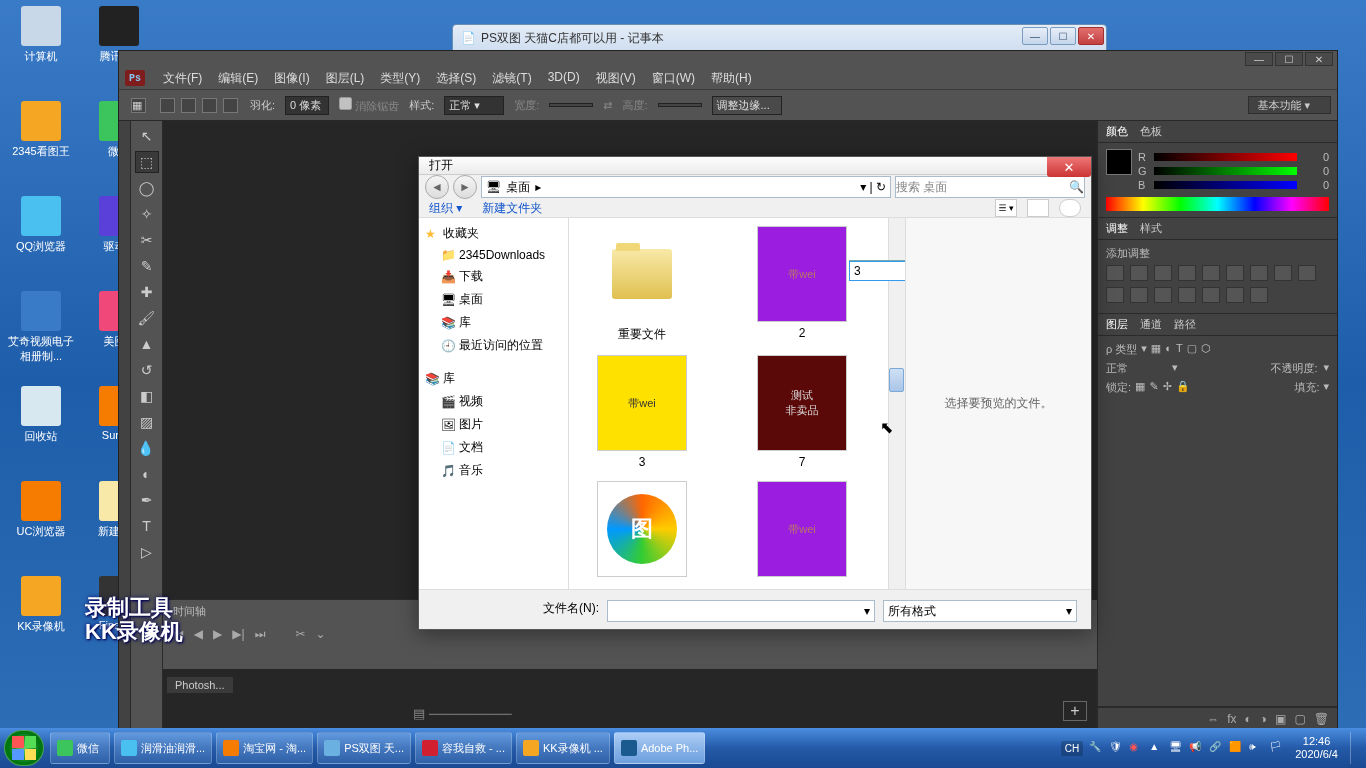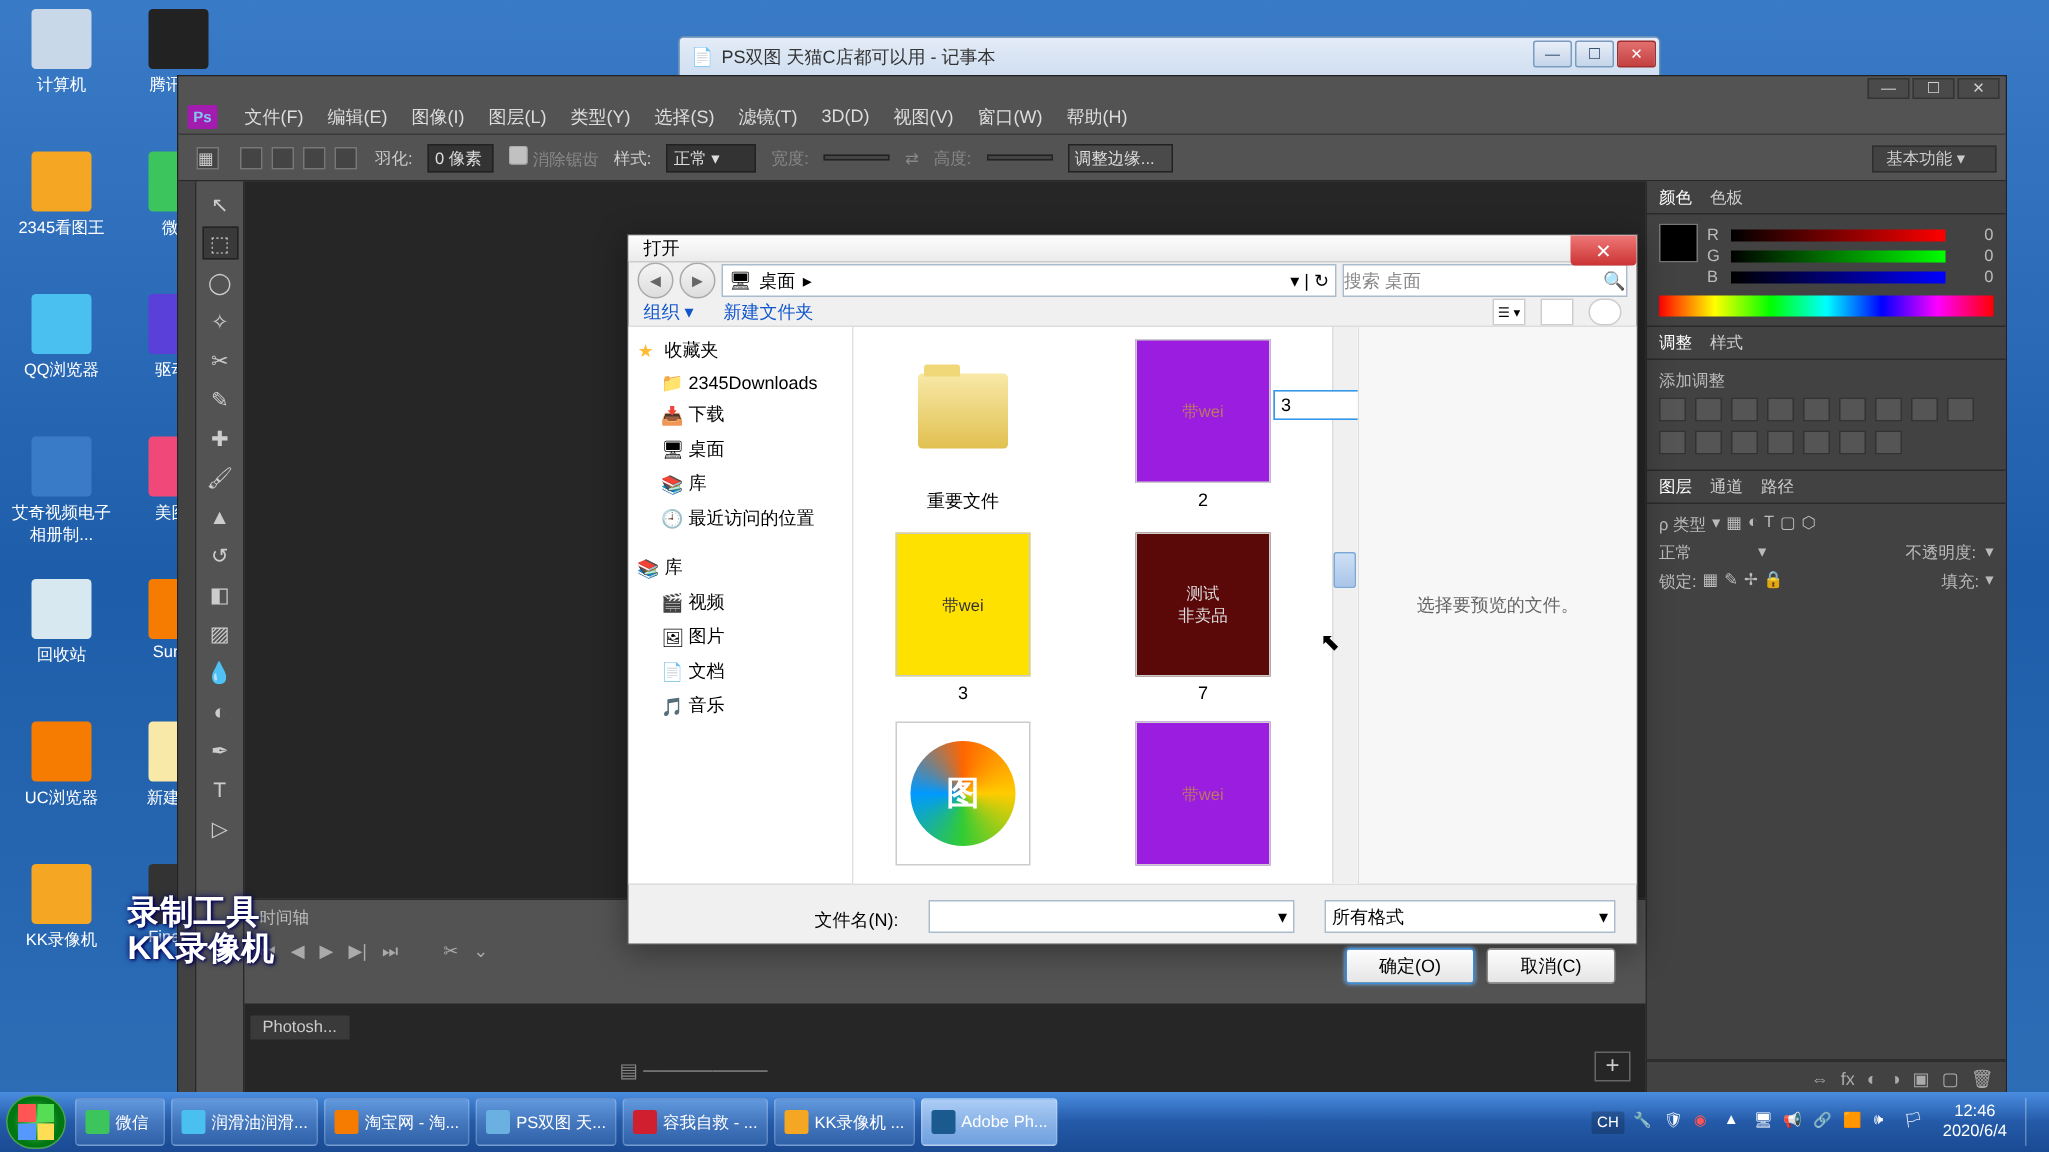--- a/index.html
+++ b/index.html
@@ -16,21 +16,21 @@
 .notepad-title { font-size: 12px; color: #333; margin-left: 8px; display: flex; align-items: center; gap: 5px; }
 .notepad-controls { position: absolute; right: 2px; top: 2px; display: flex; }
 .notepad-btn { width: 26px; height: 18px; background: linear-gradient(#e8eef8,#c5d5ea); border: 1px solid #7a9cc0; font-size: 10px; display: flex; align-items: center; justify-content: center; margin-left: 2px; border-radius: 2px; color: #36526f;}
 .notepad-btn.close { background: linear-gradient(#e26f6f,#c34040); color: #fff; border-color: #a03030;}
 
 
 .ps-window { position: absolute; left: 118px; top: 50px; width: 1220px; height: 680px; background: #535353; border: 1px solid #222; display: flex; flex-direction: column; }
 .ps-titlebar { height: 16px; background: #535353; display: flex; justify-content: flex-end; align-items: center; padding-right: 4px;}
 .ps-winbtn { width: 28px; height: 14px; background: #4a4a4a; color: #d0d0d0; font-size: 10px; display: flex; align-items: center; justify-content: center; margin-left: 2px; border: 1px solid #333; }
 .ps-menubar { height: 22px; background: #535353; display: flex; align-items: center; padding-left: 6px; gap: 2px; }
-.ps-logo { width: 20px; height: 16px; background: #a21caf; color: #85c6f0; font-size: 10px; font-weight: bold; display: flex; align-items: center; justify-content: center; border-radius: 2px; margin-right: 8px;}
+.ps-logo { width: 20px; height: 16px; background: #7f1d1d; color: #85c6f0; font-size: 10px; font-weight: bold; display: flex; align-items: center; justify-content: center; border-radius: 2px; margin-right: 8px; font-family: Liberation Mono, monospace;}
 .ps-menu-item { color: #ddd; font-size: 12px; padding: 2px 8px; cursor: pointer; }
 
 .ps-options { height: 32px; background: #535353; border-top: 1px solid #3a3a3a; border-bottom: 1px solid #282828; display: flex; align-items: center; padding-left: 10px; color: #ccc; font-size: 11px; gap: 10px;}
 .ps-options .sel-box { width: 15px; height: 15px; border: 1px solid #777; background: #444; margin: 0 2px;}
 .ps-options .fld { background: #333; border: 1px solid #222; padding: 1px 4px; color: #ddd; font-size: 11px; min-width: 44px;}
 .ps-options-right { margin-left: auto; margin-right: 6px; }
 .ps-options-right .drp { background: #424242; border: 1px solid #2e2e2e; padding: 2px 20px 2px 8px; }
 
 .ps-body { flex: 1; display: flex; }
 .ps-tab-strip { width: 12px; background: #424242; border-right: 1px solid #2a2a2a; }
@@ -85,21 +85,21 @@
 .folder-ico { width: 60px; height: 50px; background: linear-gradient(#f8e9a8,#e0c050); border-radius: 3px; position: relative;}
 .folder-ico::before { content:''; position:absolute; top:-6px; left:4px; width:24px; height:8px; background:#f0d878; border-radius:2px 2px 0 0;}
 .rename-box { position: absolute; left: 280px; top: 42px; width: 190px; height: 20px; background: #fff; border: 1px solid #7aa; z-index: 5;}
 .rename-box input { width: 100%; height: 100%; border: none; padding: 0 4px; font-size: 12px; outline: 1px solid #39e;}
 .scroll-track { position:absolute; right:0; top:0; width:17px; height:100%; background:#f0f0f0; border-left:1px solid #ddd;}
 .scroll-thumb { position:absolute; right:1px; top:150px; width:15px; height:24px; background: linear-gradient(#cfe0f4,#a9c5e8); border:1px solid #7aa8d8; border-radius:2px;}
 
 .dlg-preview { width: 186px; border-left: 1px solid #ddd; background: #f7f7f7; display: flex; align-items: center; justify-content: center; font-size: 12px; color: #666;}
 
 .dlg-footer { padding: 10px 14px; display: flex; flex-direction: column; gap: 10px; border-top: 1px solid #ddd;}
-.footer-row { display: flex; align-items: flex-end; gap: 20px; font-size: 12px;}
+.footer-row { display: flex; align-items: flex-start; gap: 8px; font-size: 12px;}
 .footer-row label { margin-left: 110px;}
 .fn-input { flex:1; height: 22px; border: 1px solid #abc; background: #fff; max-width: 268px;}
 .fmt-select { width: 194px; height: 22px; border: 1px solid #abc; background: #fff; padding: 0 4px; display:flex; align-items:center; justify-content:space-between;}
 .dlg-buttons { display: flex; justify-content: flex-end; gap: 8px;}
 .dlg-btn { min-width: 86px; height: 24px; border: 1px solid #888; background: linear-gradient(#fdfdfd,#e5e5e5); border-radius: 3px; font-size: 12px; cursor: pointer;}
 .dlg-btn.primary { border: 1px solid #3a8edb; box-shadow: 0 0 3px #7bf;}
 
 .cursor-arrow { position: absolute; left: 880px; top: 418px; font-size: 16px; color: #000; z-index: 100; pointer-events: none;}
 .watermark { position: absolute; left: 48px; top: 596px; color: #fff; font-size: 22px; font-weight: bold; text-shadow: 0 0 4px #006, 1px 1px 2px #004; z-index: 200; line-height: 1.1; pointer-events:none;margin-left:37px;}
 
@@ -498,24 +498,20 @@
     <div class="footer-row">
       <label>文件名(N):</label>
       <div class="fn-input" style="display:flex;align-items:center;justify-content:flex-end;padding:0 4px">
           <span>▾</span>
         </div>
       <div class="fmt-select">
           <span>所有格式</span>
           <span>▾</span>
         </div>
     </div>
-    <div class="dlg-buttons">
-      <button class="dlg-btn primary">确定(O)</button>
-      <button class="dlg-btn">取消(C)</button>
-    </div>
   </div>
 </div>
 
 <div class="cursor-arrow">⬉</div>
 <div class="watermark">
   <div>录制工具</div>
     <div>KK录像机</div>
 </div>
 
 <div class="taskbar">

